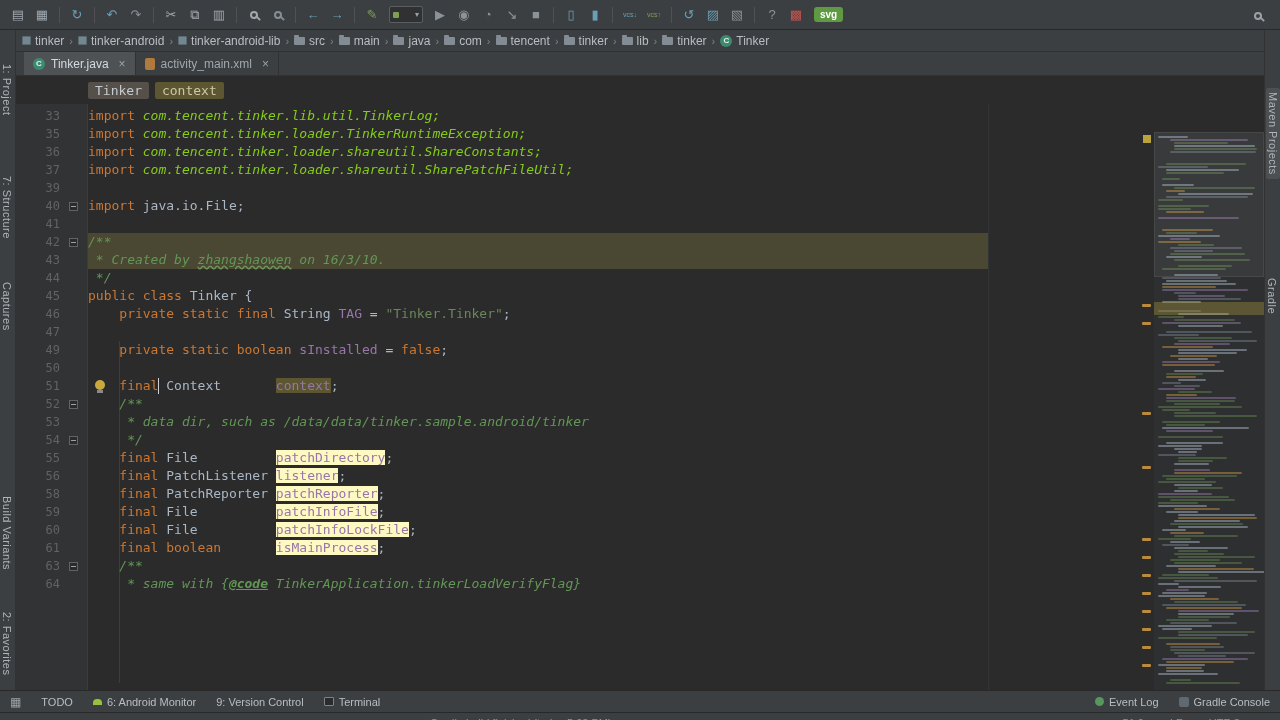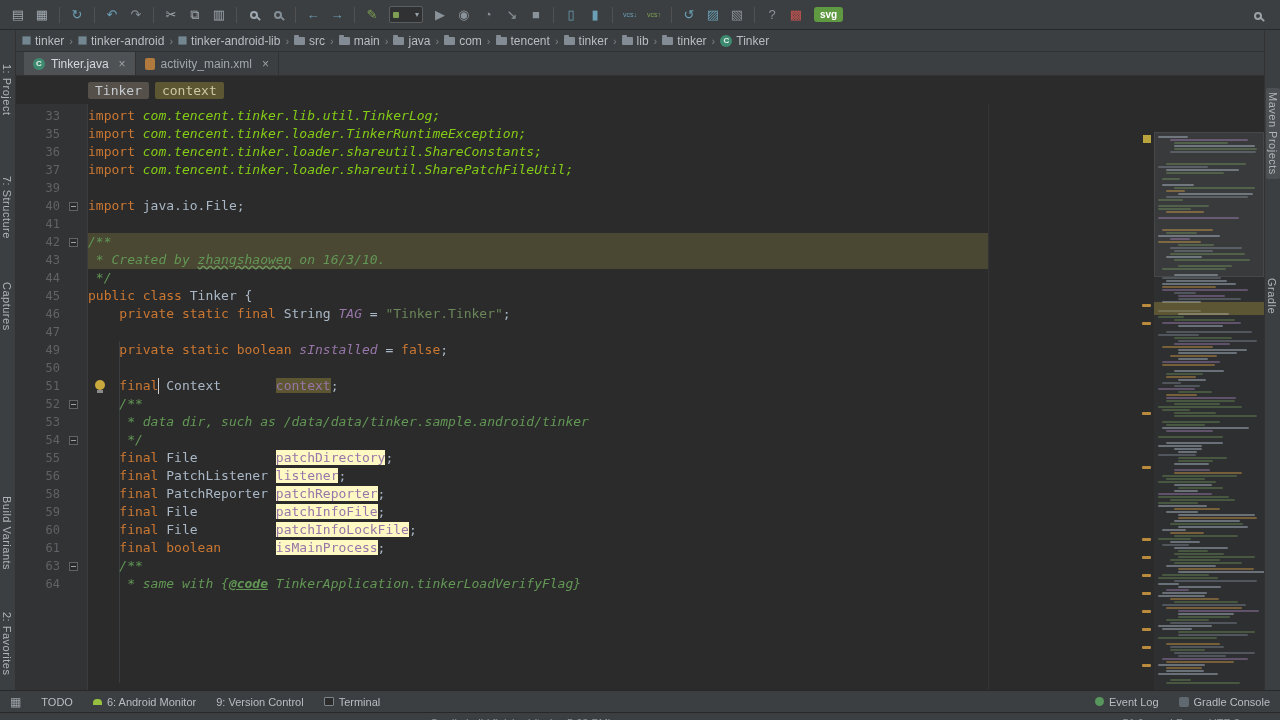--- a/index.html
+++ b/index.html
@@ -66,21 +66,21 @@
   .foldcell{position:relative;width:28px;flex:none;}
   .foldbox{position:absolute;left:9px;top:5px;width:9px;height:9px;border:1px solid #5f6468;background:#2b2b2b;}
   .foldbox::after{content:'';position:absolute;left:1px;top:3px;width:5px;height:1px;background:#9aa2a8;}
   .lcontent{position:relative;white-space:pre;color:#a9b7c6;}
   .sg-kw{color:#cc7832;}
   .sg-imp{color:#84cc16;font-style:italic;}
   .sg-pl{color:#a9b7c6;}
   .sg-cm{color:#629755;font-style:italic;}
   .sg-cmt{color:#629755;font-style:italic;font-weight:bold;text-decoration:underline;}
   .sg-str{color:#6a8759;}
-  .sg-sf{color:#9876aa;font-style:italic;}
+  .sg-sf{color:#9876aa;}
   .sg-fld{color:#9876aa;}
   .sg-u{text-decoration:underline;text-decoration-style:wavy;text-decoration-color:#6f9a5d;}
   .sg-tan{background:#4c483a;}
   .sg-olive{background:#5c5632;}
   .sg-gbg{background:#fef9c3;}
   .caret{position:absolute;top:1px;width:1px;height:16px;background:#d0d0d0;}
   .bulb{position:absolute;left:79px;top:3px;width:10px;height:10px;border-radius:50%;background:#c9a93e;}
   .bulb::after{content:'';position:absolute;left:2px;bottom:-3px;width:6px;height:3px;background:#8a8a8a;}
   .iguide{position:absolute;border-left:1px solid #3b3e40;}
   .mguide{position:absolute;top:0;bottom:0;border-left:1px solid #333638;}

